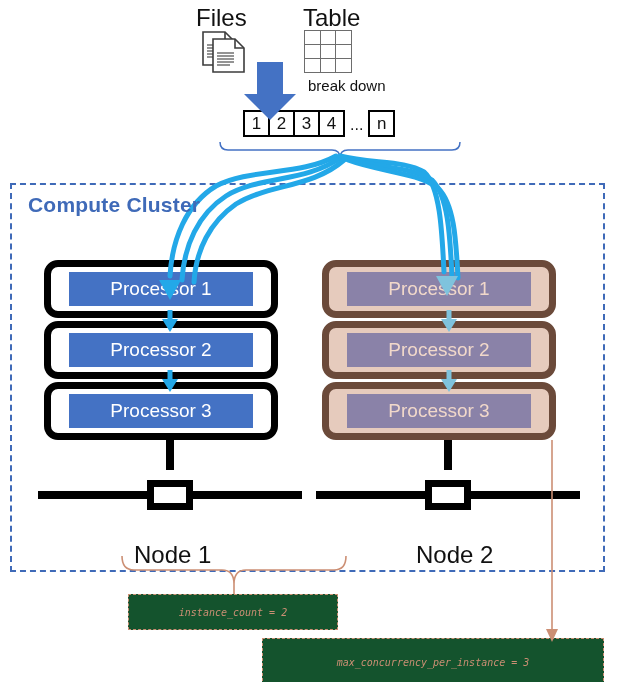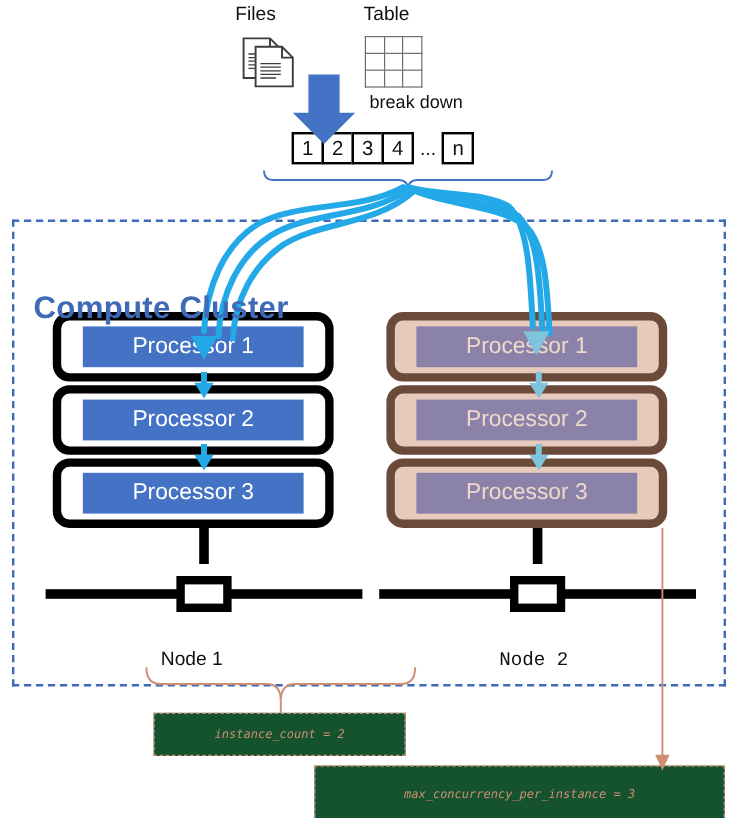--- a/index.html
+++ b/index.html
@@ -4,31 +4,31 @@
 <style>
   html,body{margin:0;padding:0;background:#ffffff;}
   body{width:617px;height:682px;overflow:hidden;
        font-family:"Liberation Sans","DejaVu Sans",sans-serif;}
   #stage{position:relative;width:617px;height:682px;background:#fff;}
   .abs{position:absolute;}
 
   
   .section-title{font-weight:bold;color:#3f6ab8;letter-spacing:.2px;}
   #inputs-title{left:18px;top:70px;font-size:23px;}
-  #cluster-title{left:28px;top:193px;font-size:26px;z-index:7;margin-top:48px;}
-
-  
-  .plain{color:#111;font-size:16px;white-space:nowrap;}
+  #cluster-title{left:28px;top:193px;font-size:21px;z-index:7;}
+
+  
+  .plain{color:#111;font-size:24px;white-space:nowrap;}
   #files-label{left:196px;top:4px;}
   #table-label{left:303px;top:4px;}
   #breakdown-label{left:308px;top:77px;font-size:15px;}
   #minibatch-label{left:120px;top:114px;}
   #distribute-label{left:241px;top:182px;font-size:15px;z-index:8;}
   #node1-label{left:134px;top:541px;}
-  #node2-label{left:416px;top:541px;font-family:Liberation Mono, monospace;}
+  #node2-label{left:416px;top:541px;}
 
   
   #files-icon{left:200px;top:28px;width:48px;height:46px;}
   
   #table-icon{left:304px;top:30px;width:48px;height:40px;}
   #table-icon td{border:1px solid #6d6d6d;width:16px;height:13px;padding:0;}
   #table-icon table{border-collapse:collapse;}
 
   
   #minibatch-row{left:243px;top:110px;display:flex;align-items:center;}

